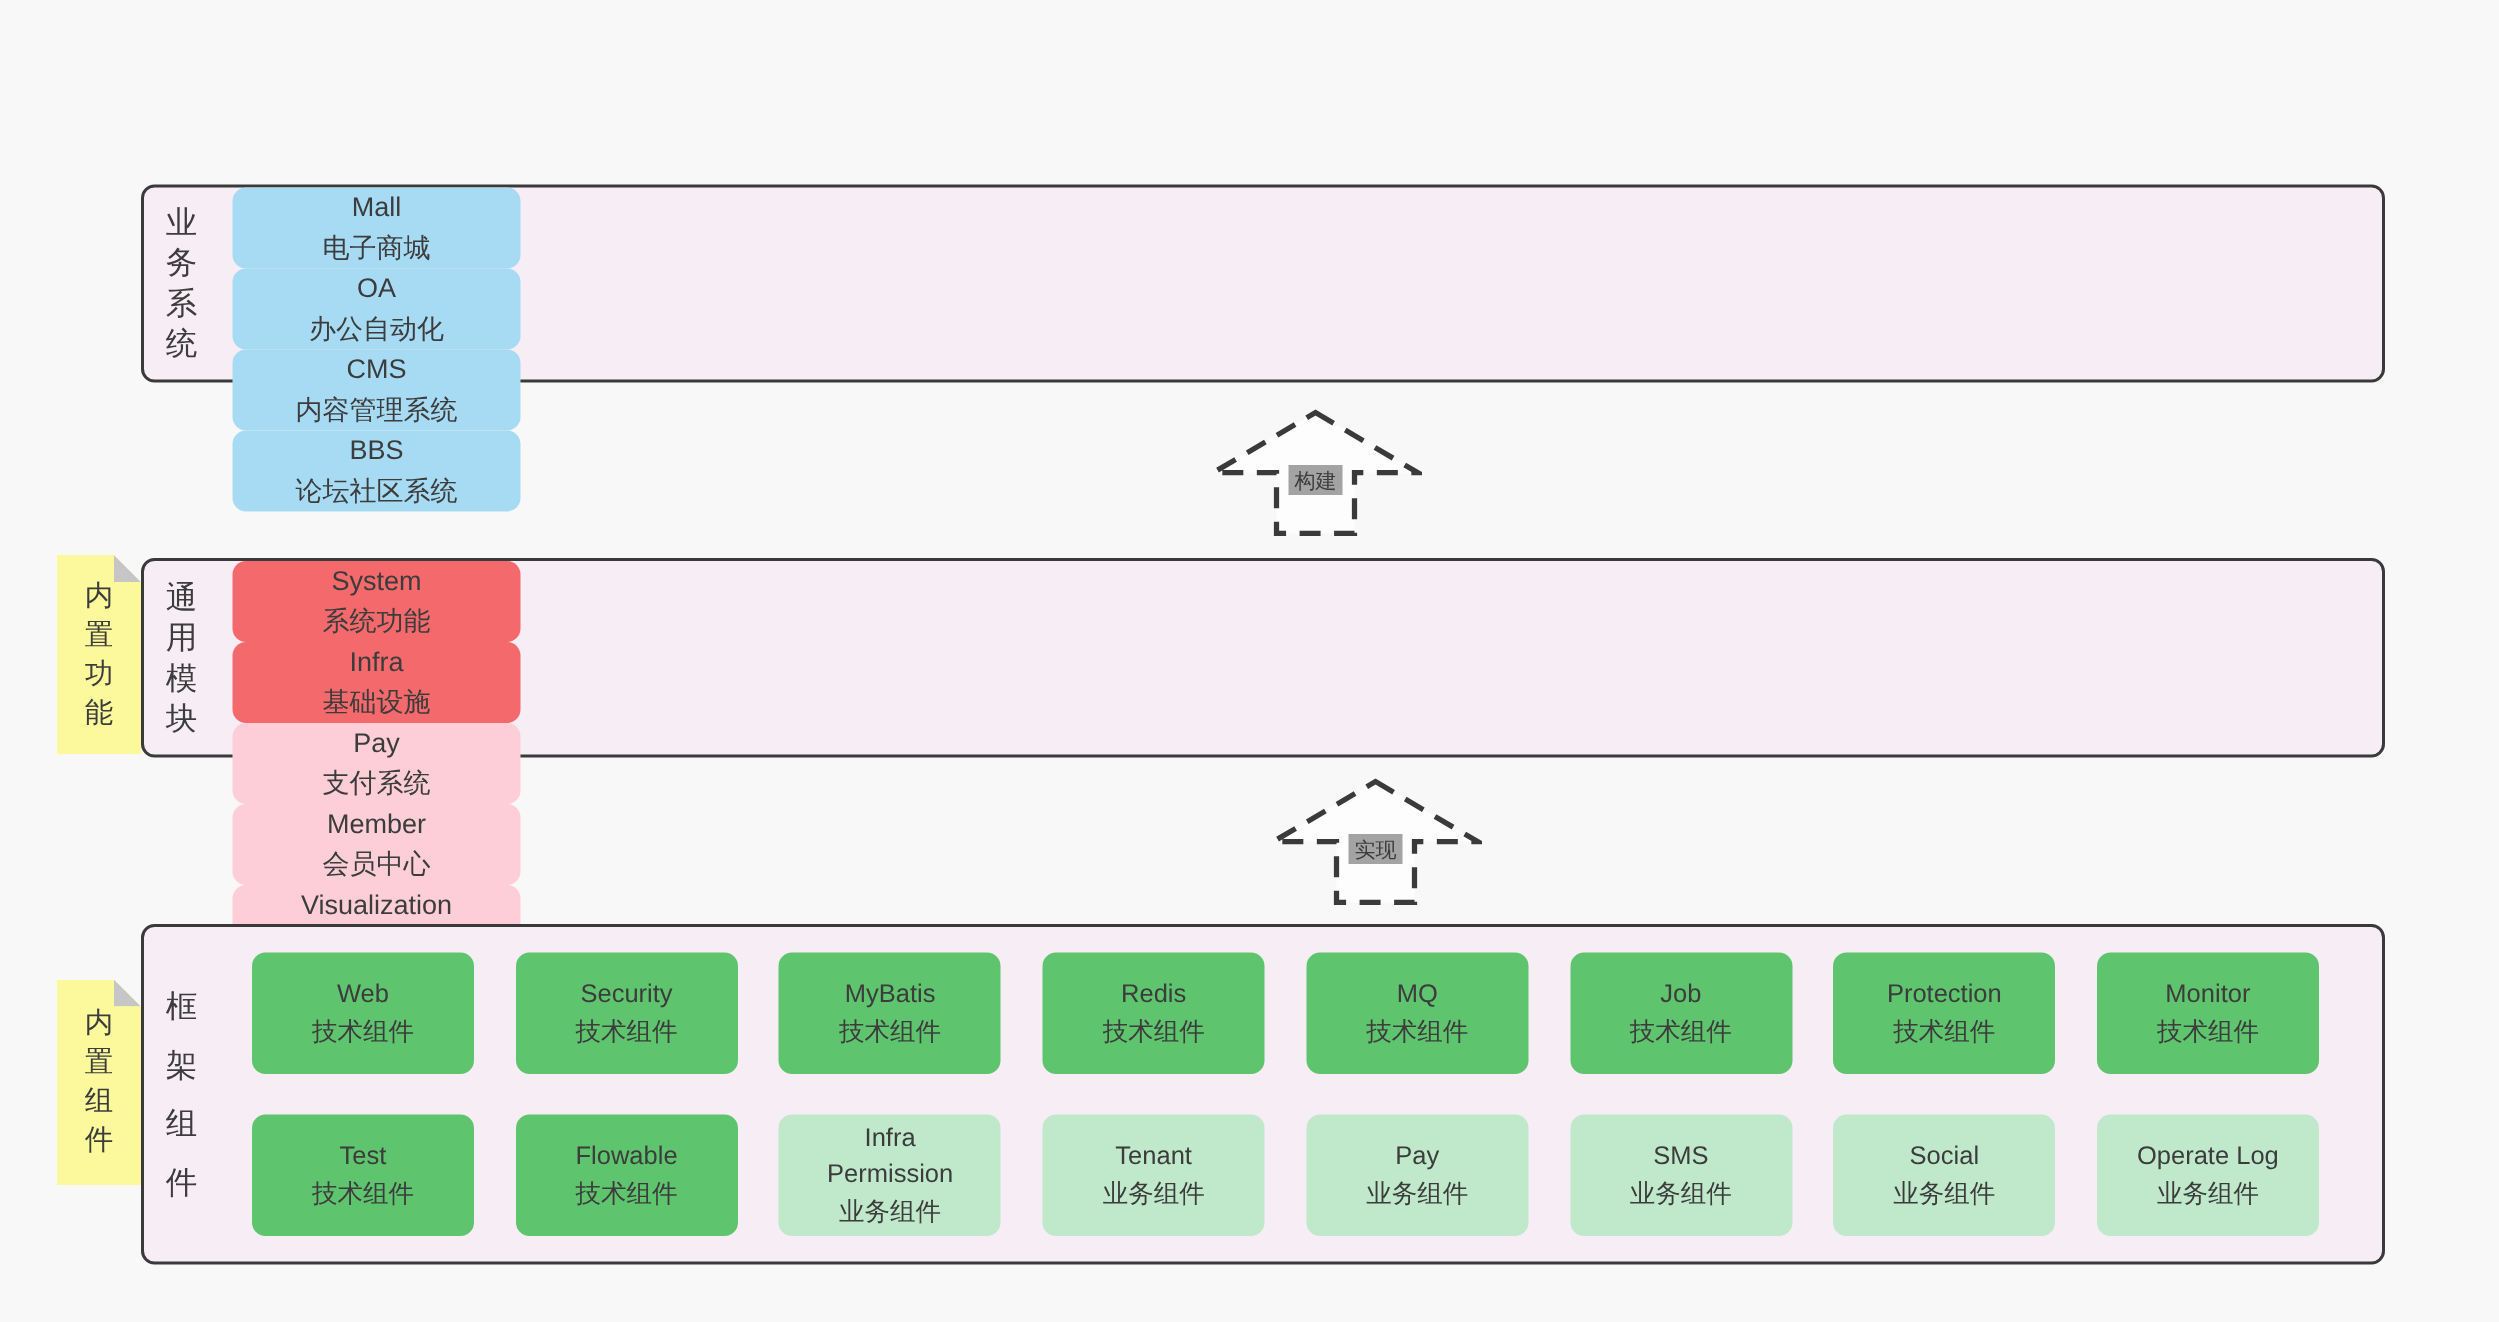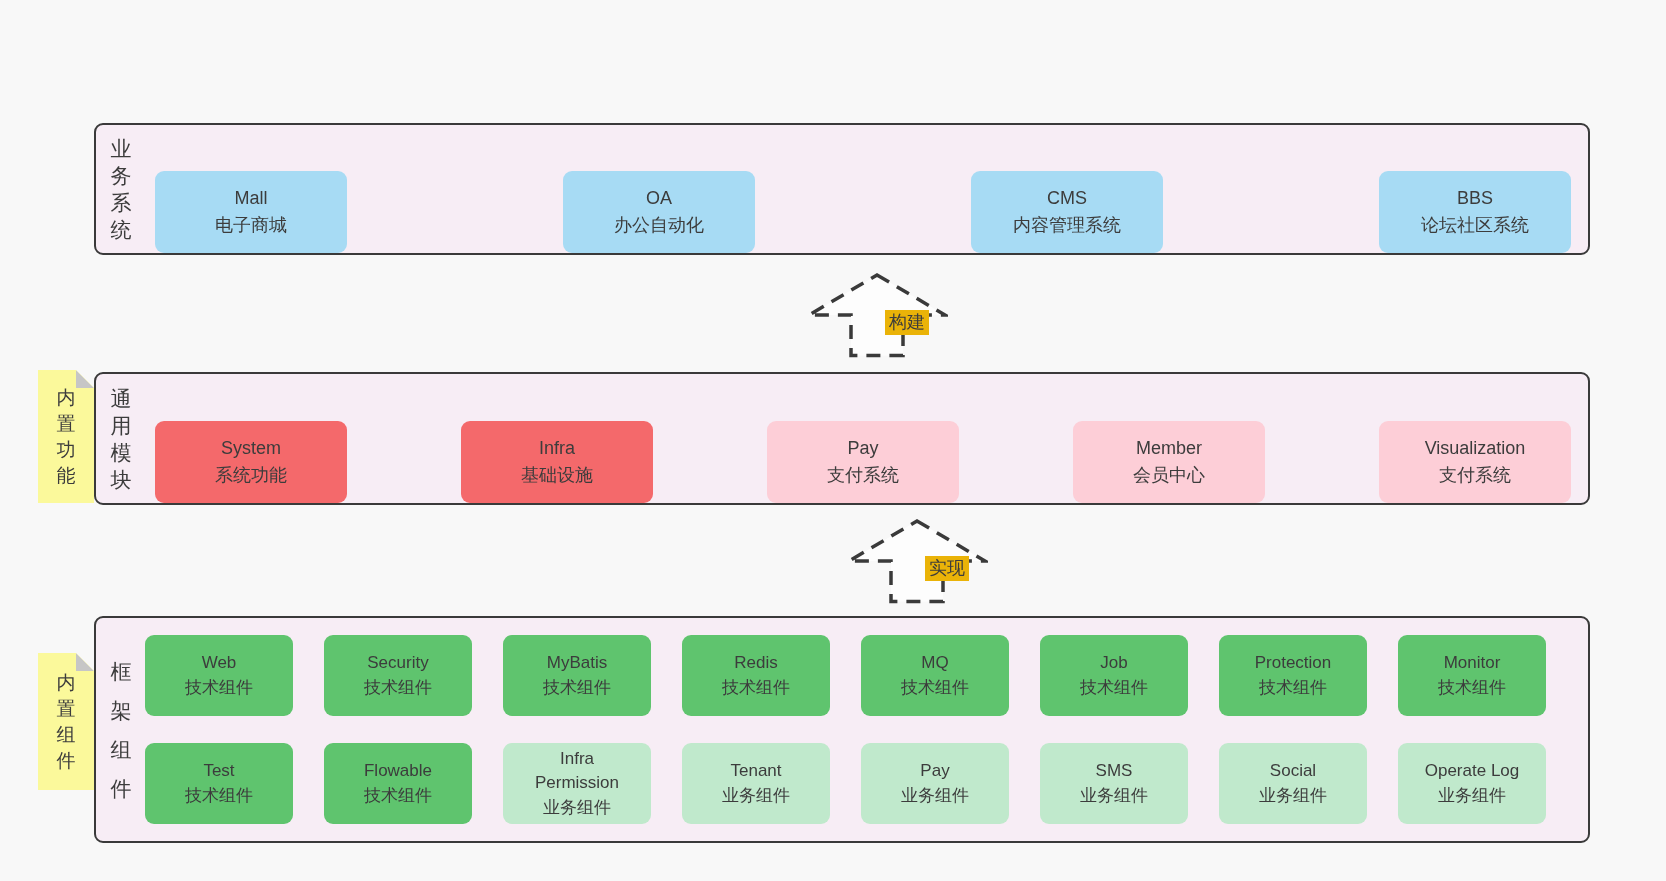--- a/index.html
+++ b/index.html
@@ -22,24 +22,24 @@
 
   .layer-label {
     position:absolute; left:8px; top:0; bottom:0; width:34px;
     display:flex; flex-direction:column; align-items:center; justify-content:center;
     gap:6px; font-size:21px; line-height:1;
   }
   #layer-components .layer-label { gap:18px; }
 
   .layer-content {
     position:absolute; left:59px; right:17px; top:0; bottom:0;
-    display:flex; align-items:flex-end; justify-content:space-between;
+    display:flex; align-items:flex-start; justify-content:space-between;flex-direction:column;
   }
   #layer-components .layer-content {
-    left:49px; right:42px; flex-direction:column; justify-content:center;
+    left:72px; right:42px; flex-direction:column; justify-content:center;
     gap:27px; align-items:stretch;
   }
   .box-row { display:flex; justify-content:space-between; }
 
   .box {
     box-sizing:border-box; border-radius:9px; padding:0 12px;
     display:flex; flex-direction:column; align-items:center; justify-content:center;
     text-align:center; font-size:18px; line-height:1.5;
   }
   #layer-business .box, #layer-modules .box { width:192px; height:82px; }
@@ -68,23 +68,22 @@
   .arrow { position:absolute; width:142px; height:86px; z-index:0; }
   #arrow-build     { left:806px; top:272px; }
   #arrow-implement { left:846px; top:518px; }
   .arrow svg { display:block; width:142px; height:86px; }
   .arrow polygon {
     fill:#fdfdfd; stroke:var(--container-border,#3a3a3a);
     stroke-width:3.5; stroke-dasharray:14 9; stroke-linejoin:miter;
   }
   .arrow-label {
     position:absolute; left:50%; top:38px; transform:translateX(-50%);
-    background:#eab308; padding:1px 4px; font-size:18px; line-height:1.3;
+    background:#a3a3a3; padding:1px 4px; font-size:14px; line-height:1.3;
     white-space:nowrap;
-    margin-left:30px;
   }
 </style>
 </head>
 <body>
 
 <div class="stage">
 
   <div class="layer" id="layer-business">
     <div class="layer-label">
         <span>业</span>

